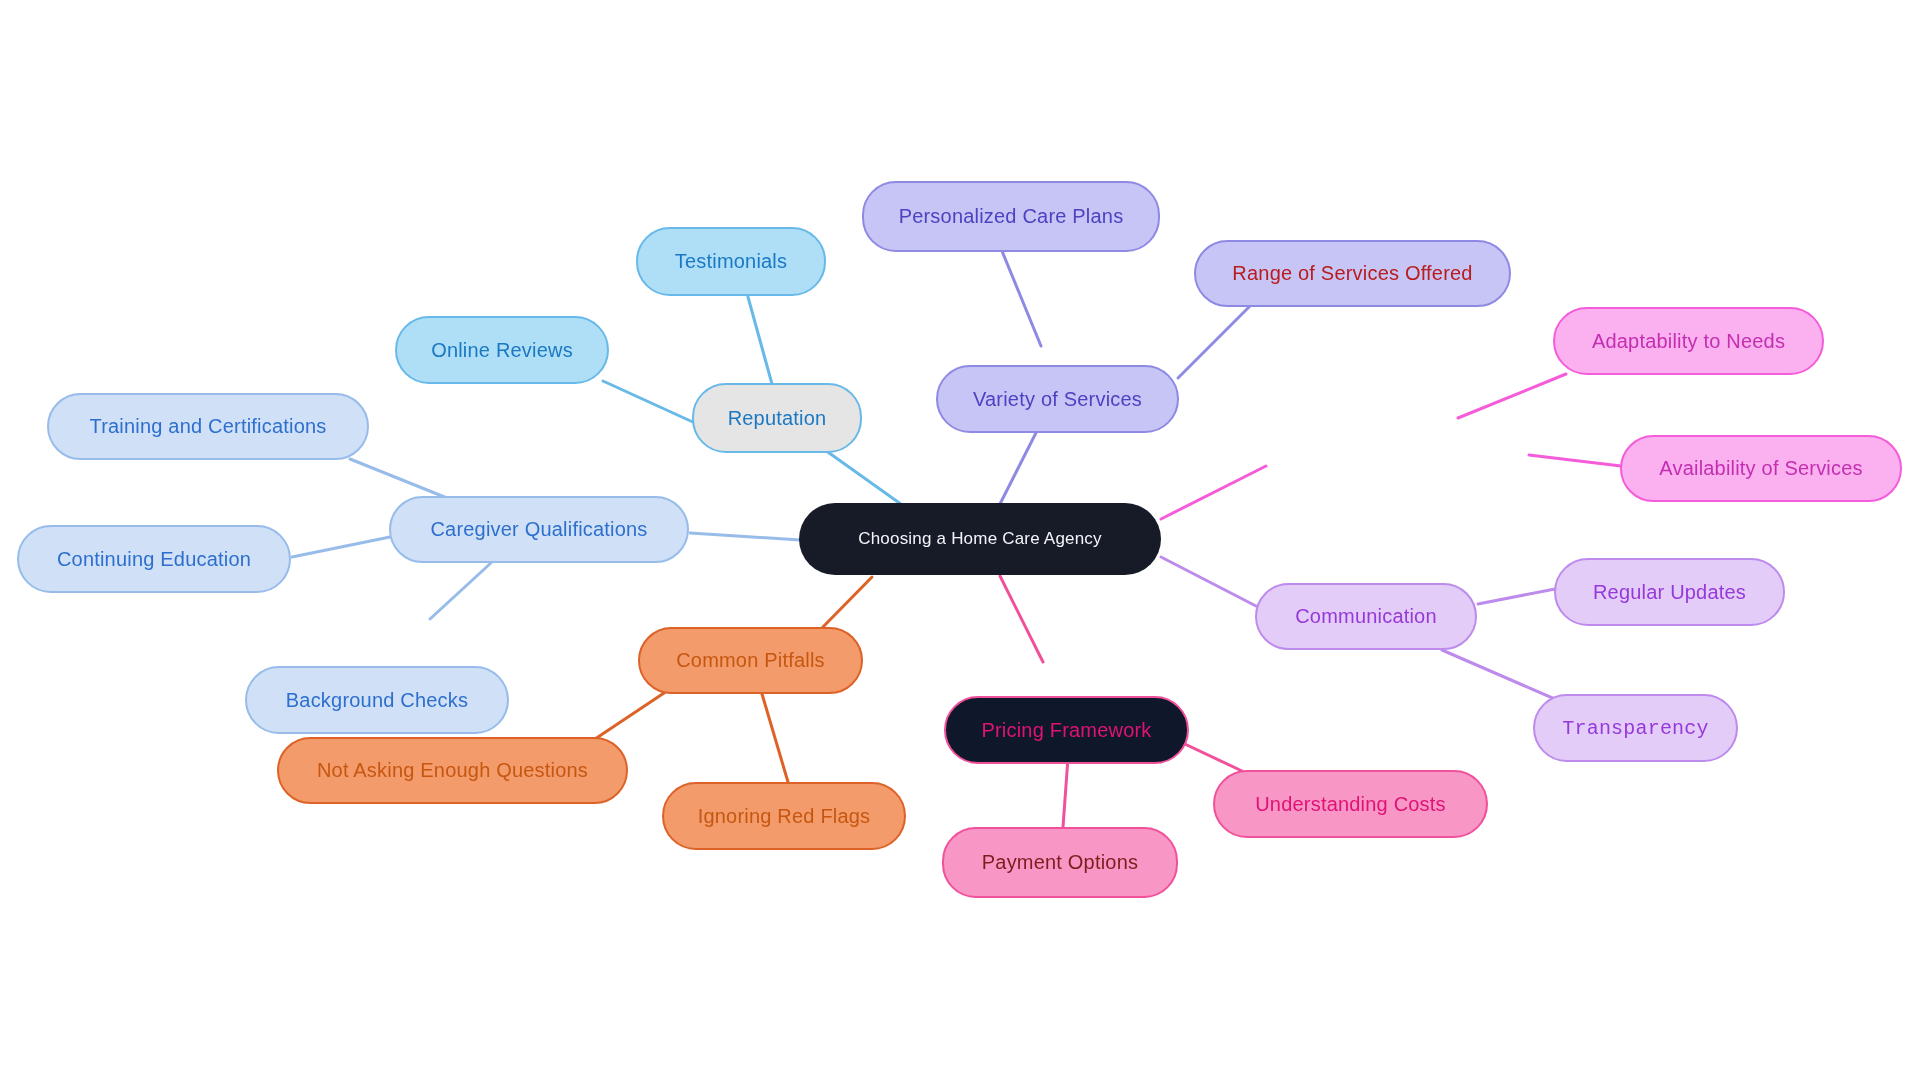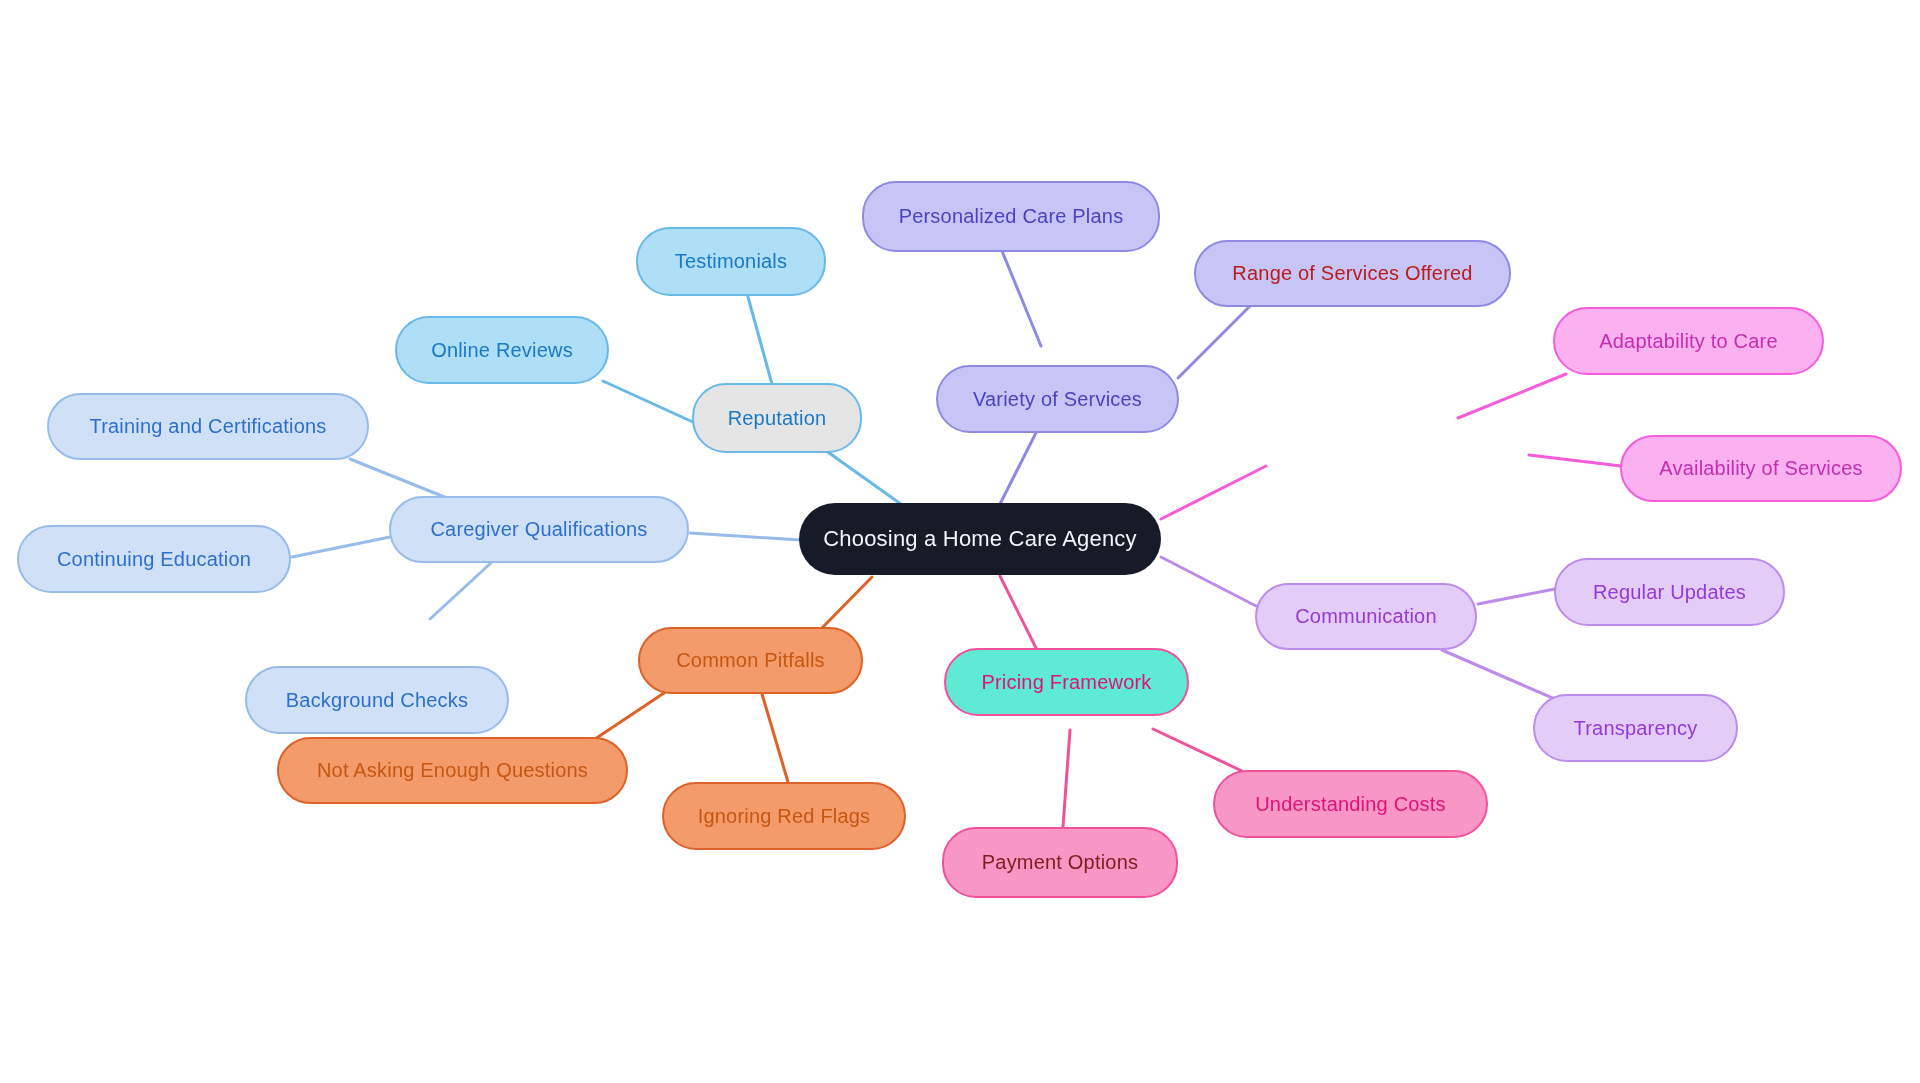--- a/index.html
+++ b/index.html
@@ -36,21 +36,21 @@
     font-weight: 500;
     letter-spacing: 0.2px;
     white-space: nowrap;
     text-align: center;
     cursor: default;
     user-select: none;
   }
   .node.root {
     border: none;
     border-radius: 36px;
-    font-size: 22px;
+    font-size: 17px;
   }
 </style>
 </head>
 <body>
 
 <div class="stage">
 
   <svg class="edges" viewBox="0 0 1920 1083">
 
     <line x1="905" y1="507" x2="825" y2="450" style="stroke: rgb(105, 185, 232);"></line>
@@ -91,28 +91,28 @@
 
   <div class="node" style="left: 389px; top: 496px; width: 300px; height: 67px; background: rgb(207, 224, 247); border-color: rgb(151, 188, 234); color: rgb(46, 111, 206);">Caregiver Qualifications</div>
   <div class="node" style="left: 47px; top: 393px; width: 322px; height: 67px; background: rgb(207, 224, 247); border-color: rgb(151, 188, 234); color: rgb(46, 111, 206);">Training and Certifications</div>
   <div class="node" style="left: 17px; top: 525px; width: 274px; height: 68px; background: rgb(207, 224, 247); border-color: rgb(151, 188, 234); color: rgb(46, 111, 206);">Continuing Education</div>
   <div class="node" style="left: 245px; top: 618px; width: 264px; height: 68px; background: rgb(207, 224, 247); border-color: rgb(151, 188, 234); color: rgb(46, 111, 206); margin-top: 48px;">Background Checks</div>
 
   <div class="node" style="left: 936px; top: 345px; width: 243px; height: 68px; background: rgb(199, 197, 246); border-color: rgb(142, 138, 227); color: rgb(75, 67, 192); margin-top: 20px;">Variety of Services</div>
   <div class="node" style="left: 862px; top: 181px; width: 298px; height: 71px; background: rgb(199, 197, 246); border-color: rgb(142, 138, 227); color: rgb(75, 67, 192);">Personalized Care Plans</div>
   <div class="node" style="left: 1194px; top: 240px; width: 317px; height: 67px; background: rgb(199, 197, 246); border-color: rgb(142, 138, 227); color: #b91c1c;">Range of Services Offered</div>
 
-  <div class="node" style="left: 1553px; top: 307px; width: 271px; height: 68px; background: rgb(251, 176, 239); border-color: rgb(245, 92, 217); color: rgb(195, 47, 176);">Adaptability to Care</div>
+  <div class="node" style="left: 1553px; top: 307px; width: 271px; height: 68px; background: rgb(251, 176, 239); border-color: rgb(245, 92, 217); color: rgb(195, 47, 176);">Adaptability to Needs</div>
   <div class="node" style="left: 1255px; top: 583px; width: 222px; height: 67px; background: rgb(228, 204, 249); border-color: rgb(189, 139, 236); color: rgb(149, 57, 217);">Communication</div>
 
   <div class="node" style="left: 1620px; top: 435px; width: 282px; height: 67px; background: rgb(251, 176, 239); border-color: rgb(245, 92, 217); color: rgb(195, 47, 176);">Availability of Services</div>
   <div class="node" style="left: 1554px; top: 558px; width: 231px; height: 68px; background: rgb(228, 204, 249); border-color: rgb(189, 139, 236); color: rgb(149, 57, 217);">Regular Updates</div>
-  <div class="node" style="left: 1533px; top: 694px; width: 205px; height: 68px; background: rgb(228, 204, 249); border-color: rgb(189, 139, 236); color: rgb(149, 57, 217);">Transparency</div>
+  <div class="node" style="left: 1533px; top: 694px; width: 205px; height: 68px; background: rgb(228, 204, 249); border-color: rgb(189, 139, 236); color: rgb(149, 57, 217); font-family: Liberation Mono, monospace;">Transparency</div>
 
-  <div class="node" style="left: 944px; top: 648px; width: 245px; height: 68px; background: #5eead4; border-color: rgb(241, 80, 154); color: rgb(224, 18, 119);">Pricing Framework</div>
+  <div class="node" style="left: 944px; top: 696px; width: 245px; height: 68px; background: #0f172a; border-color: rgb(241, 80, 154); color: rgb(224, 18, 119);">Pricing Framework</div>
   <div class="node" style="left: 1213px; top: 770px; width: 275px; height: 68px; background: rgb(248, 150, 198); border-color: rgb(241, 80, 154); color: rgb(224, 18, 119);">Understanding Costs</div>
   <div class="node" style="left: 942px; top: 827px; width: 236px; height: 71px; background: rgb(248, 150, 198); border-color: rgb(241, 80, 154); color: #7f1d1d;">Payment Options</div>
 
   <div class="node" style="left: 638px; top: 627px; width: 225px; height: 67px; background: rgb(243, 155, 107); border-color: rgb(221, 98, 39); color: rgb(198, 87, 17);">Common Pitfalls</div>
   <div class="node" style="left: 277px; top: 737px; width: 351px; height: 67px; background: rgb(243, 155, 107); border-color: rgb(221, 98, 39); color: rgb(198, 87, 17);">Not Asking Enough Questions</div>
   <div class="node" style="left: 662px; top: 782px; width: 244px; height: 68px; background: rgb(243, 155, 107); border-color: rgb(221, 98, 39); color: rgb(198, 87, 17);">Ignoring Red Flags</div>
 
 </div>
 
 </body></html>

